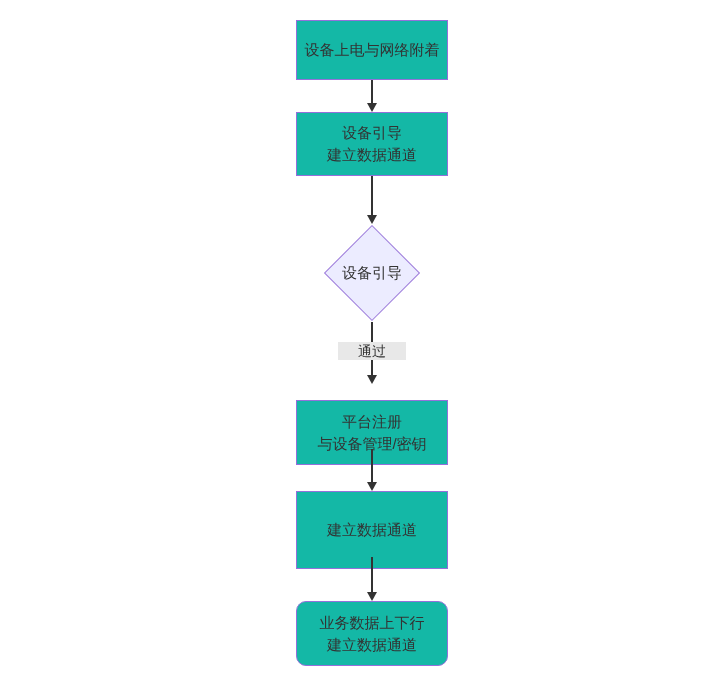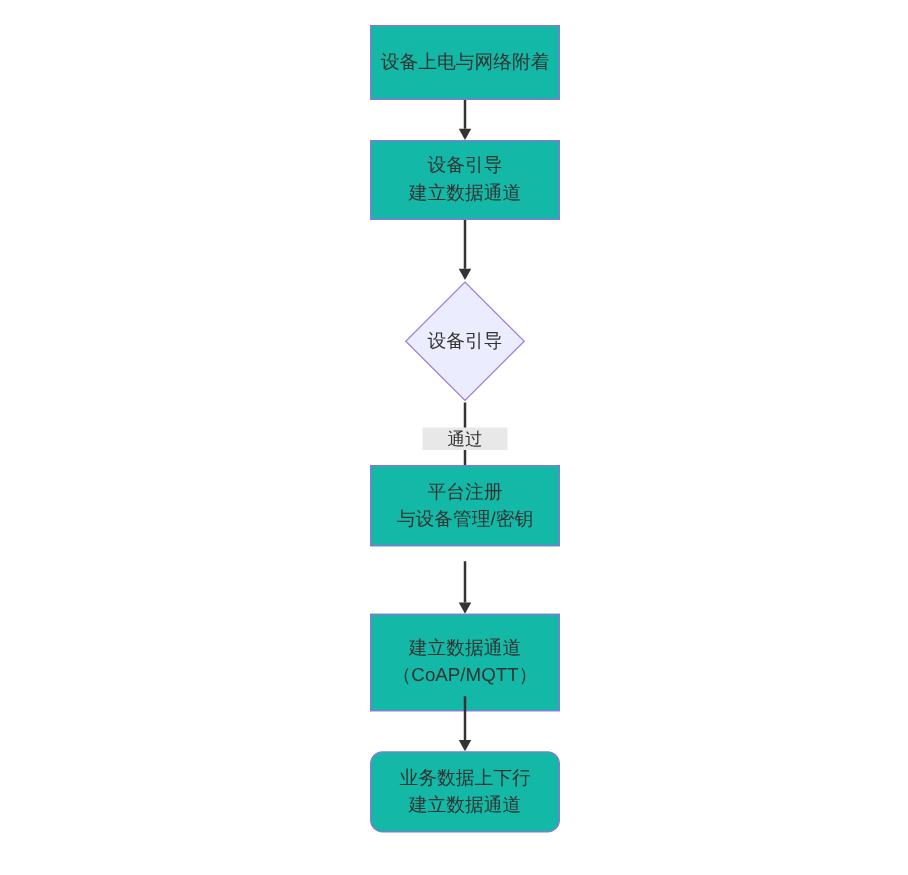--- a/index.html
+++ b/index.html
@@ -115,33 +115,32 @@
     <div class="diamond-shape"></div>
     <div class="diamond-label">设备引导</div>
   </div>
 
   <div class="arrow" style="left:372px; top:322px; height:62px;">
     <div class="shaft"></div>
     <div class="head"></div>
   </div>
   <div class="edge-label">通过</div>
 
-  <div class="node" style="left:296px; top:372px; width:152px; height:65px;">
+  <div class="node" style="left:296px; top:400px; width:152px; height:65px;">
     <div class="nline">平台注册</div>
     <div class="nline">与设备管理/密钥</div>
   </div>
 
   <div class="arrow" style="left:372px; top:449px; height:42px;">
     <div class="shaft"></div>
     <div class="head"></div>
   </div>
 
   <div class="node" style="left:296px; top:491px; width:152px; height:78px;">
     <div class="nline">建立数据通道</div>
-    <div class="nline">（CoAP/MQTT）</div>
   </div>
 
   <div class="arrow" style="left:372px; top:557px; height:44px;">
     <div class="shaft"></div>
     <div class="head"></div>
   </div>
 
   <div class="node" style="left:296px; top:601px; width:152px; height:65px;border-radius:10px;">
     <div class="nline">业务数据上下行</div>
     <div class="nline">建立数据通道</div>

